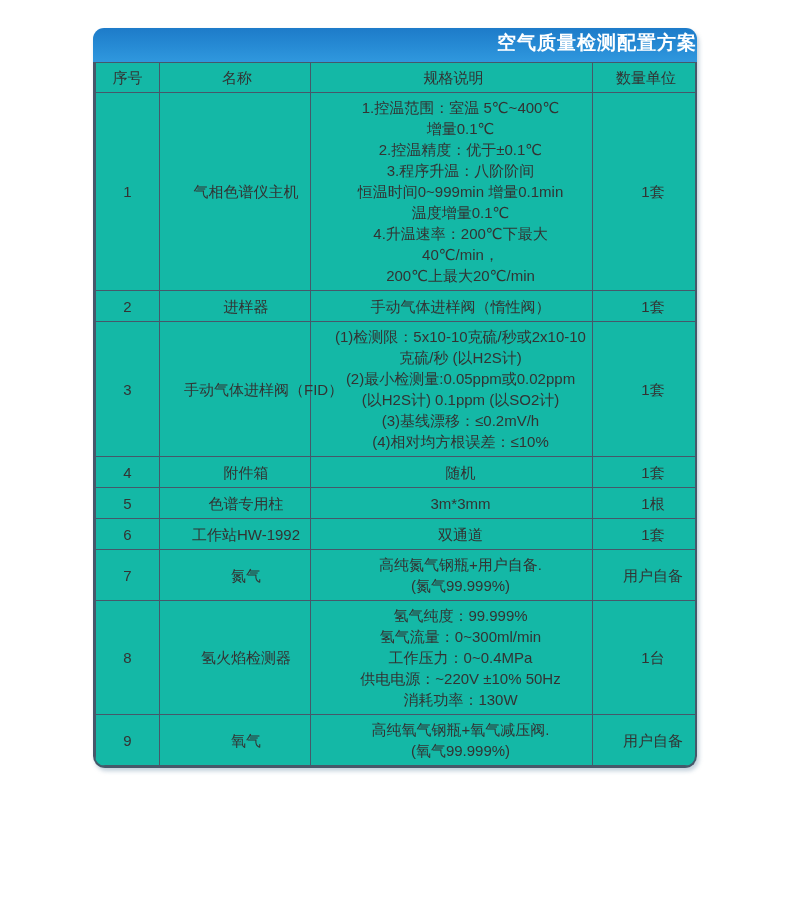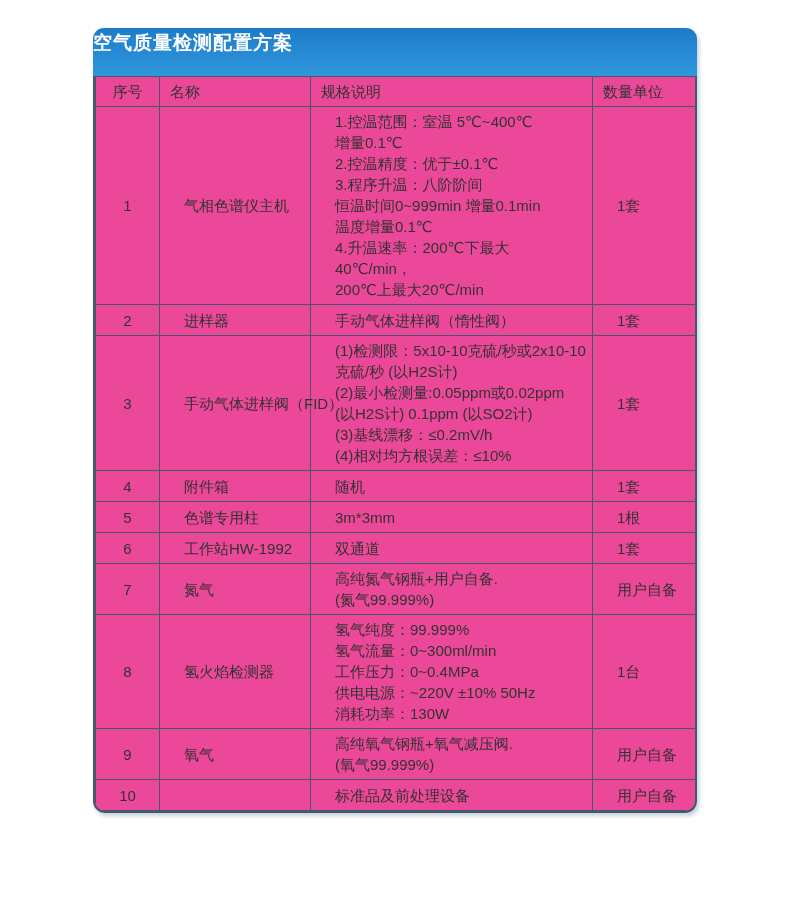--- a/index.html
+++ b/index.html
@@ -13,58 +13,58 @@
   .card {
     position: absolute;
     left: 93px;
     top: 28px;
     width: 604px;
     border-radius: 12px;
     box-shadow: 2px 3px 4px rgba(120, 150, 175, 0.45);
   }
 
   .title-bar {
-    height: 48px;
+    height: 34px;
     line-height: 30px;
-    text-align: left;
+    text-align: right;
     color: #ffffff;
     font-size: 19px;
     font-weight: bold;
     letter-spacing: 1px;
     background: linear-gradient(to bottom, #1d7bc9, #2f98de);
     border-radius: 11px 11px 0 0;
   }
 
   .table-wrap {
     border: 2px solid #46586a;
     border-top: none;
     border-radius: 0 0 12px 12px;
     overflow: hidden;
-    background: #ec4899;
+    background: #14b8a6;
   }
 
   table {
     width: 100%;
     border-collapse: collapse;
     table-layout: fixed;
   }
   col.c-no   { width: 64px;  }
   col.c-name { width: 151px; }
   col.c-spec { width: 282px; }
   col.c-qty  { width: 103px; }
 
   th, td {
     border: 1px solid #46586a;
     font-size: 15px;
     color: #333333;
     line-height: 21px;
     vertical-align: middle;
     font-weight: normal;
     padding: 4px 6px 4px 10px;
-    text-align: left;
+    text-align: center;
   }
   thead th { height: 30px; padding-top: 3px; padding-bottom: 3px; }
   th.c-no, td.c-no { text-align: center; padding-left: 2px; padding-right: 2px; }
   td.c-name { white-space: nowrap; padding-right: 2px; }
   td.c-spec { white-space: pre-line; }
   td.c-qty  { white-space: nowrap; }
   tbody td { height: 31px; padding-left: 24px; }
 </style>
 </head>
 <body>
@@ -153,22 +153,16 @@
 消耗功率：130W</td>
           <td class="c-qty">1台</td>
         </tr>
         <tr>
           <td class="c-no">9</td>
           <td class="c-name">氧气</td>
           <td class="c-spec">高纯氧气钢瓶+氧气减压阀.
 (氧气99.999%)</td>
           <td class="c-qty">用户自备</td>
         </tr>
-        <tr>
-          <td class="c-no">10</td>
-          <td class="c-name"></td>
-          <td class="c-spec">标准品及前处理设备</td>
-          <td class="c-qty">用户自备</td>
-        </tr>
       </tbody>
     </table>
   </div>
 </div>
 
 </body></html>

